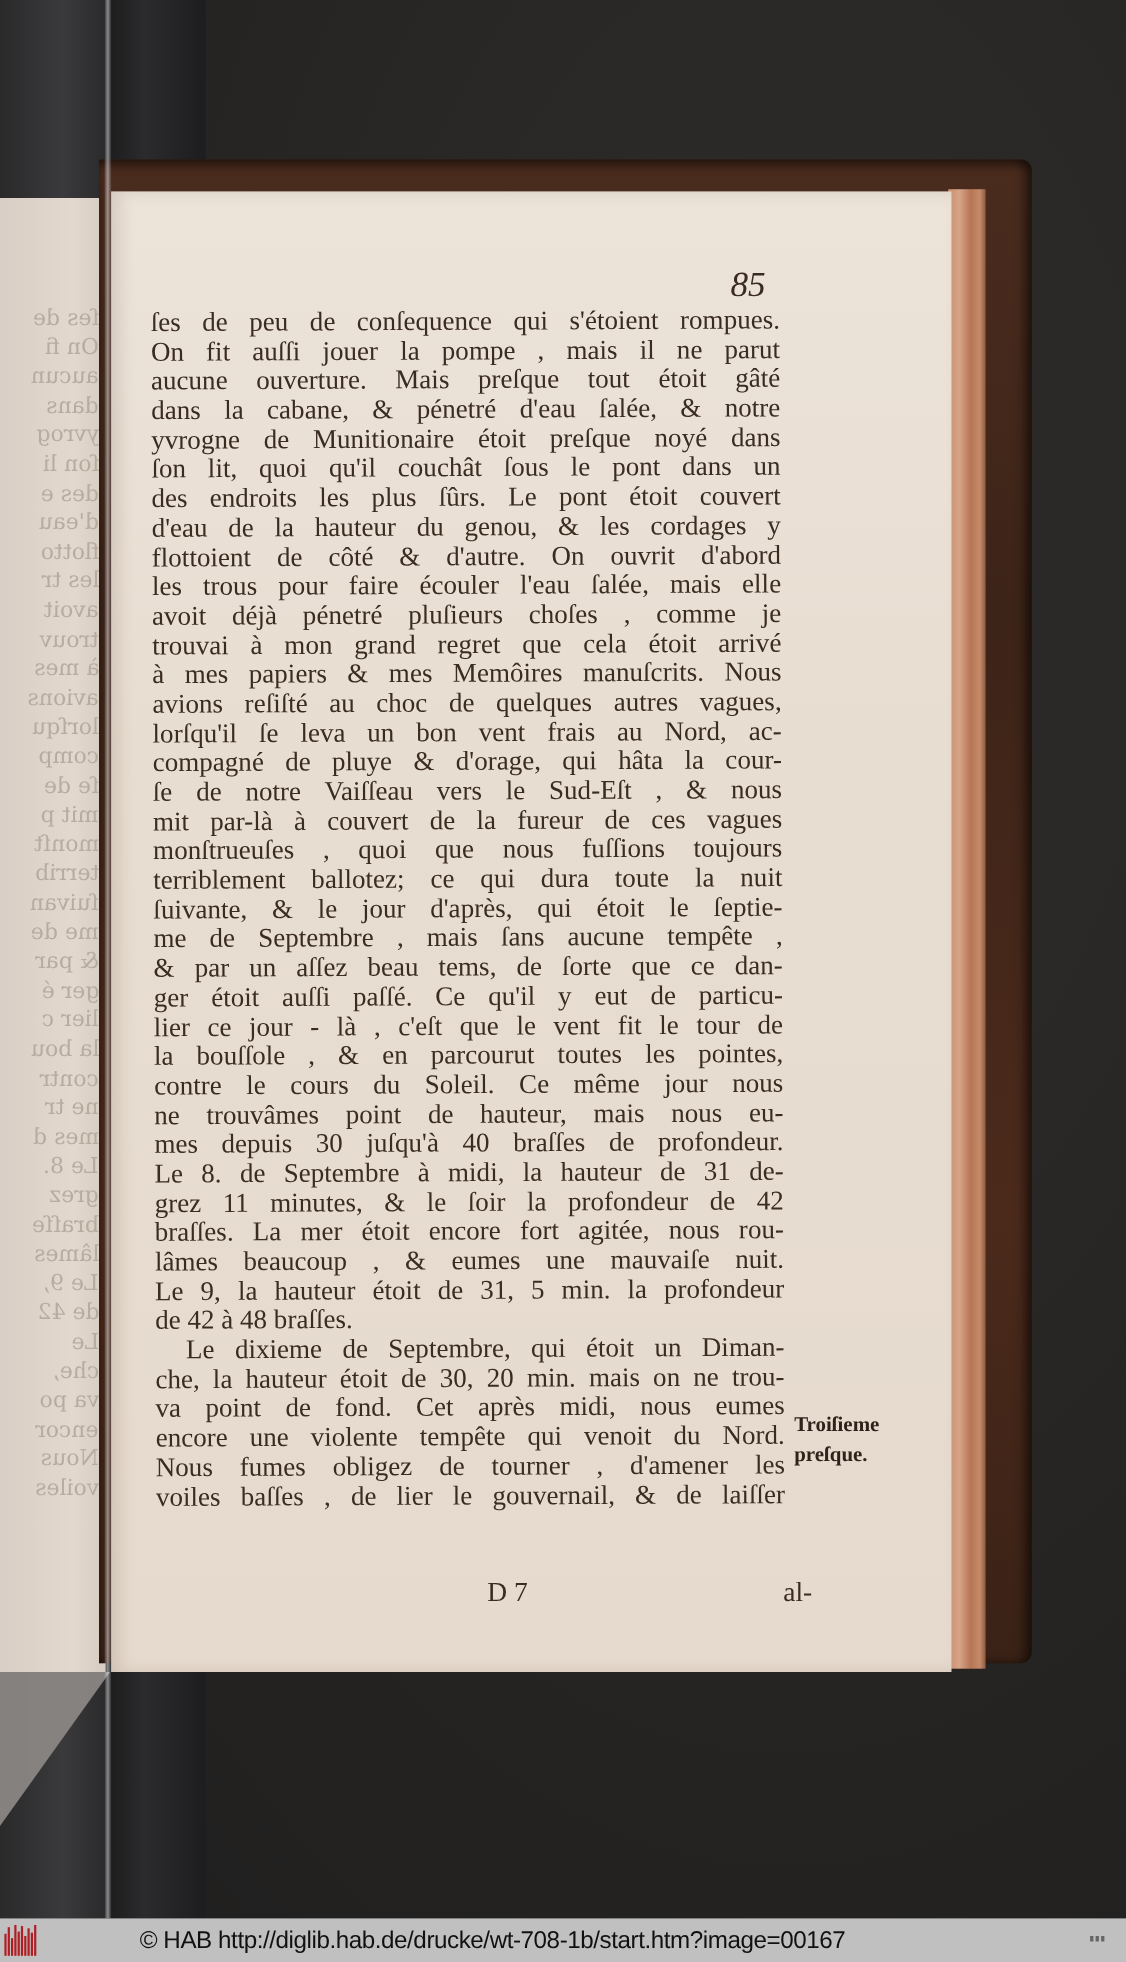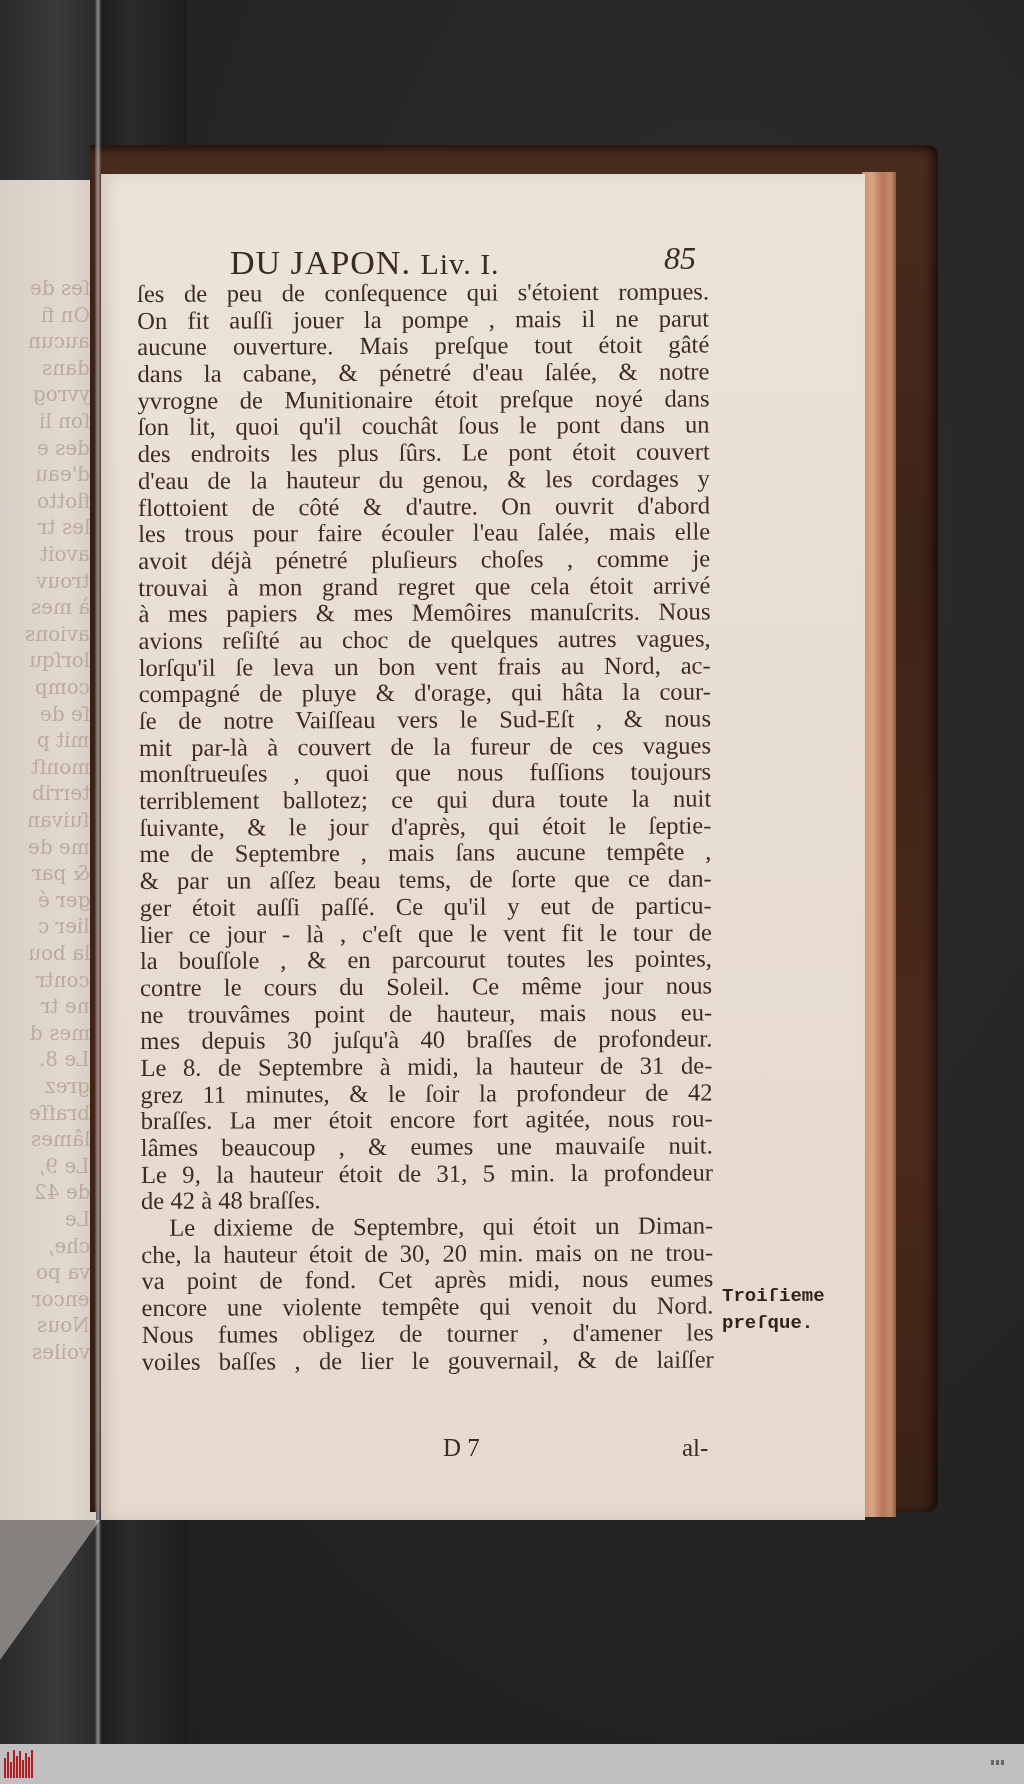--- a/index.html
+++ b/index.html
@@ -45,21 +45,21 @@
   .running-head .sc { font-size:30px; }
   .folio { position:absolute; left:664px; top:240px; font-size:32px; color:#3a2a1f;
     font-family:"Liberation Serif", serif; font-style:italic; }
   .body-text { position:absolute; left:137px; top:281px; width:572px;
     font-family:"Liberation Serif", serif; font-size:24.6px; line-height:26.7px; color:#3b2c22;
     transform:rotate(-0.25deg); transform-origin:left top; }
   .line { display:block; text-align:justify; text-align-last:justify; white-space:nowrap; height:26.7px; }
   .line.last { text-align-last:left; }
   .line.indent { padding-left:28px; }
   .catch { position:absolute; top:1406px; font-family:"Liberation Serif", serif; font-size:25px; color:#3b2c22;margin-top:28px; }
-  .marginal { position:absolute; left:722px; font-family:Liberation Mono, monospace; font-size:19px; color:#2f221a; line-height:26.7px; font-weight:bold; }
+  .marginal { position:absolute; left:722px; font-family:Liberation Serif, serif; font-size:19px; color:#2f221a; line-height:26.7px; font-weight:bold; }
 
   
   .footer { position:absolute; left:0; top:1744px; width:1024px; height:40px; background:#c0c0c0;
     display:flex; align-items:center; }
   .logo { width:30px; height:28px; margin-left:4px; display:flex; align-items:flex-end; gap:1px; }
   .logo span { display:block; width:2px; background:#b01e24; }
   .footer-text { margin-left:93px; font-family:"Liberation Sans", sans-serif; font-size:22px; color:#111;
     letter-spacing:-0.4px; }
   .footer-icon { position:absolute; right:20px; top:16px; display:flex; gap:2px; }
   .footer-icon i { display:block; width:3px; height:5px; background:#666; }
@@ -113,24 +113,20 @@
       <div class="ghost-line" style="top: 1133.4px;">Nous</div>
       <div class="ghost-line" style="top: 1160px;">voiles</div>
     </div>
   <div class="left-fold"></div>
   <div class="glass-line"></div>
 
   <div class="leather"></div>
   <div class="page-edge"></div>
   <div class="page"></div>
 
-  <div class="running-head">
-    <span>DU JAPON.</span>
-    <span class="sc">Liv. I.</span>
-  </div>
   <div class="folio">85</div>
 
   <div class="body-text" id="body-text">
       <span class="line">ſes de peu de conſequence qui s'étoient rompues.</span>
       <span class="line">On fit auſſi jouer la pompe , mais il ne parut</span>
       <span class="line">aucune ouverture.  Mais preſque tout étoit gâté</span>
       <span class="line">dans la cabane, &amp; pénetré d'eau ſalée, &amp; notre</span>
       <span class="line">yvrogne de Munitionaire étoit preſque noyé dans</span>
       <span class="line">ſon lit, quoi qu'il couchât ſous le pont dans un</span>
       <span class="line">des endroits les plus ſûrs.  Le pont étoit couvert</span>
@@ -169,34 +165,35 @@
       <span class="line">Nous fumes obligez de tourner , d'amener les</span>
       <span class="line">voiles baſſes , de lier le gouvernail, &amp; de laiſſer</span>
     </div>
 
   <div class="marginal" style="top:1283px">
     <div>Troiſieme</div>
     <div>preſque.</div>
   </div>
 
   <div class="catch" style="left:443px">D 7</div>
-  <div class="catch" style="left:682px">al-</div>
+  <div class="catch" style="left:712px">al-</div>
 </div>
 
 <div class="footer">
   <div class="logo" id="logo">
       <span style="height: 20px; background: rgb(176, 30, 36);"></span>
       <span style="height: 26px; background: rgb(176, 30, 36);"></span>
       <span style="height: 16px; background: rgb(176, 30, 36);"></span>
       <span style="height: 28px; background: rgb(176, 30, 36);"></span>
       <span style="height: 22px; background: rgb(176, 30, 36);"></span>
       <span style="height: 27px; background: rgb(176, 30, 36);"></span>
       <span style="height: 18px; background: rgb(176, 30, 36);"></span>
       <span style="height: 25px; background: rgb(176, 30, 36);"></span>
       <span style="height: 21px; background: rgb(176, 30, 36);"></span>
       <span style="height: 28px; background: rgb(176, 30, 36);"></span>
     </div>
+  <div class="footer-text">© HAB http://diglib.hab.de/drucke/wt-708-1b/start.htm?image=00167</div>
   <div class="footer-icon">
       <i></i>
       <i></i>
       <i></i>
     </div>
 </div>
 
 </body></html>

